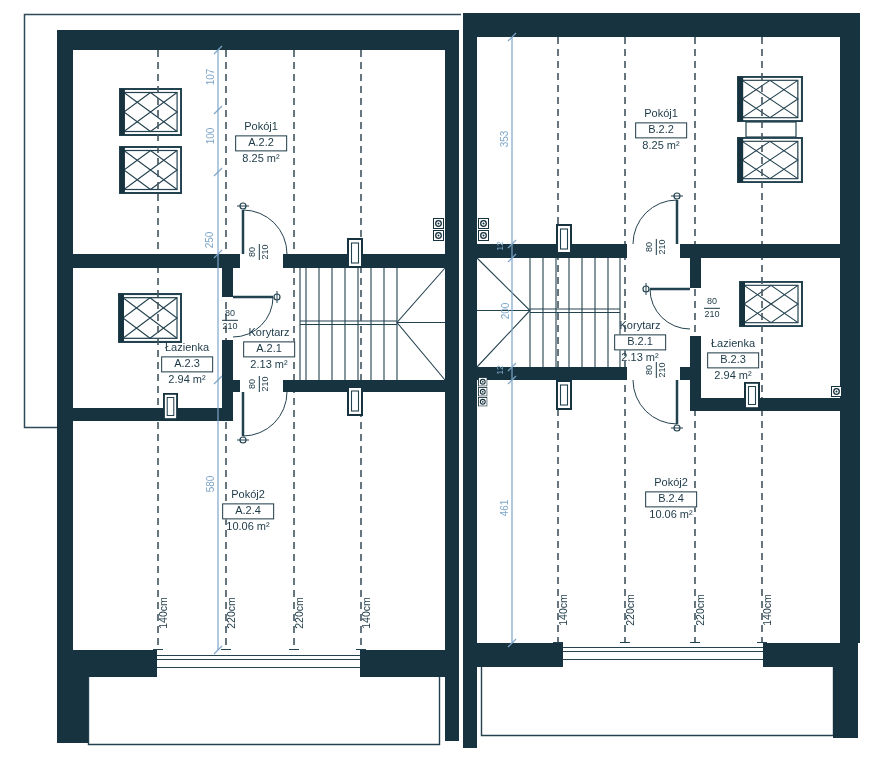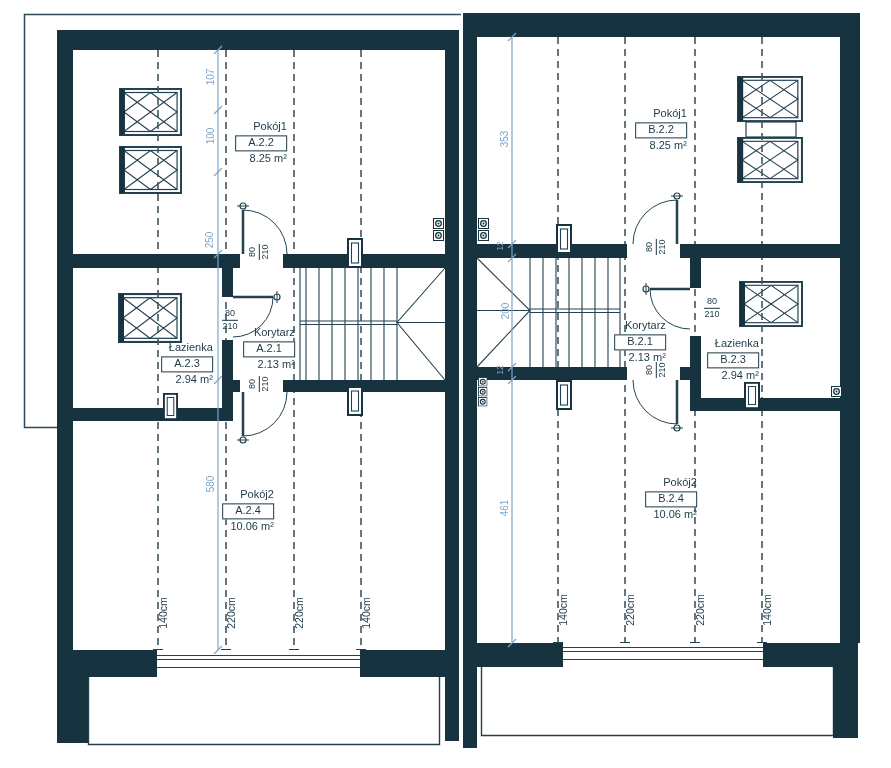--- a/index.html
+++ b/index.html
@@ -10,21 +10,21 @@
     --dash:#42555f;
   }
   html,body{margin:0;padding:0;background:#fff;}
   .plan{
     position:relative;width:891px;height:768px;background:#fff;
     font-family:"Liberation Sans",sans-serif;overflow:hidden;
   }
   .plan svg{position:absolute;left:0;top:0;}
   .room-label{
     position:absolute;transform:translate(-50%,-50%);
-    text-align:right;color:var(--ink);font-size:11px;line-height:1.25;white-space:nowrap;
+    text-align:center;color:var(--ink);font-size:11px;line-height:1.25;white-space:nowrap;
   }
   .room-code{
     display:inline-block;border:1.2px solid var(--ink);background:#fff;
     padding:0 12px;margin:1px 0;
   }
   .door-dim{
     position:absolute;transform:translate(-50%,-50%);
     color:var(--ink);font-size:9px;line-height:1.3;text-align:center;white-space:nowrap;
   }
   .door-dim.rot{transform:translate(-50%,-50%) rotate(-90deg);}

